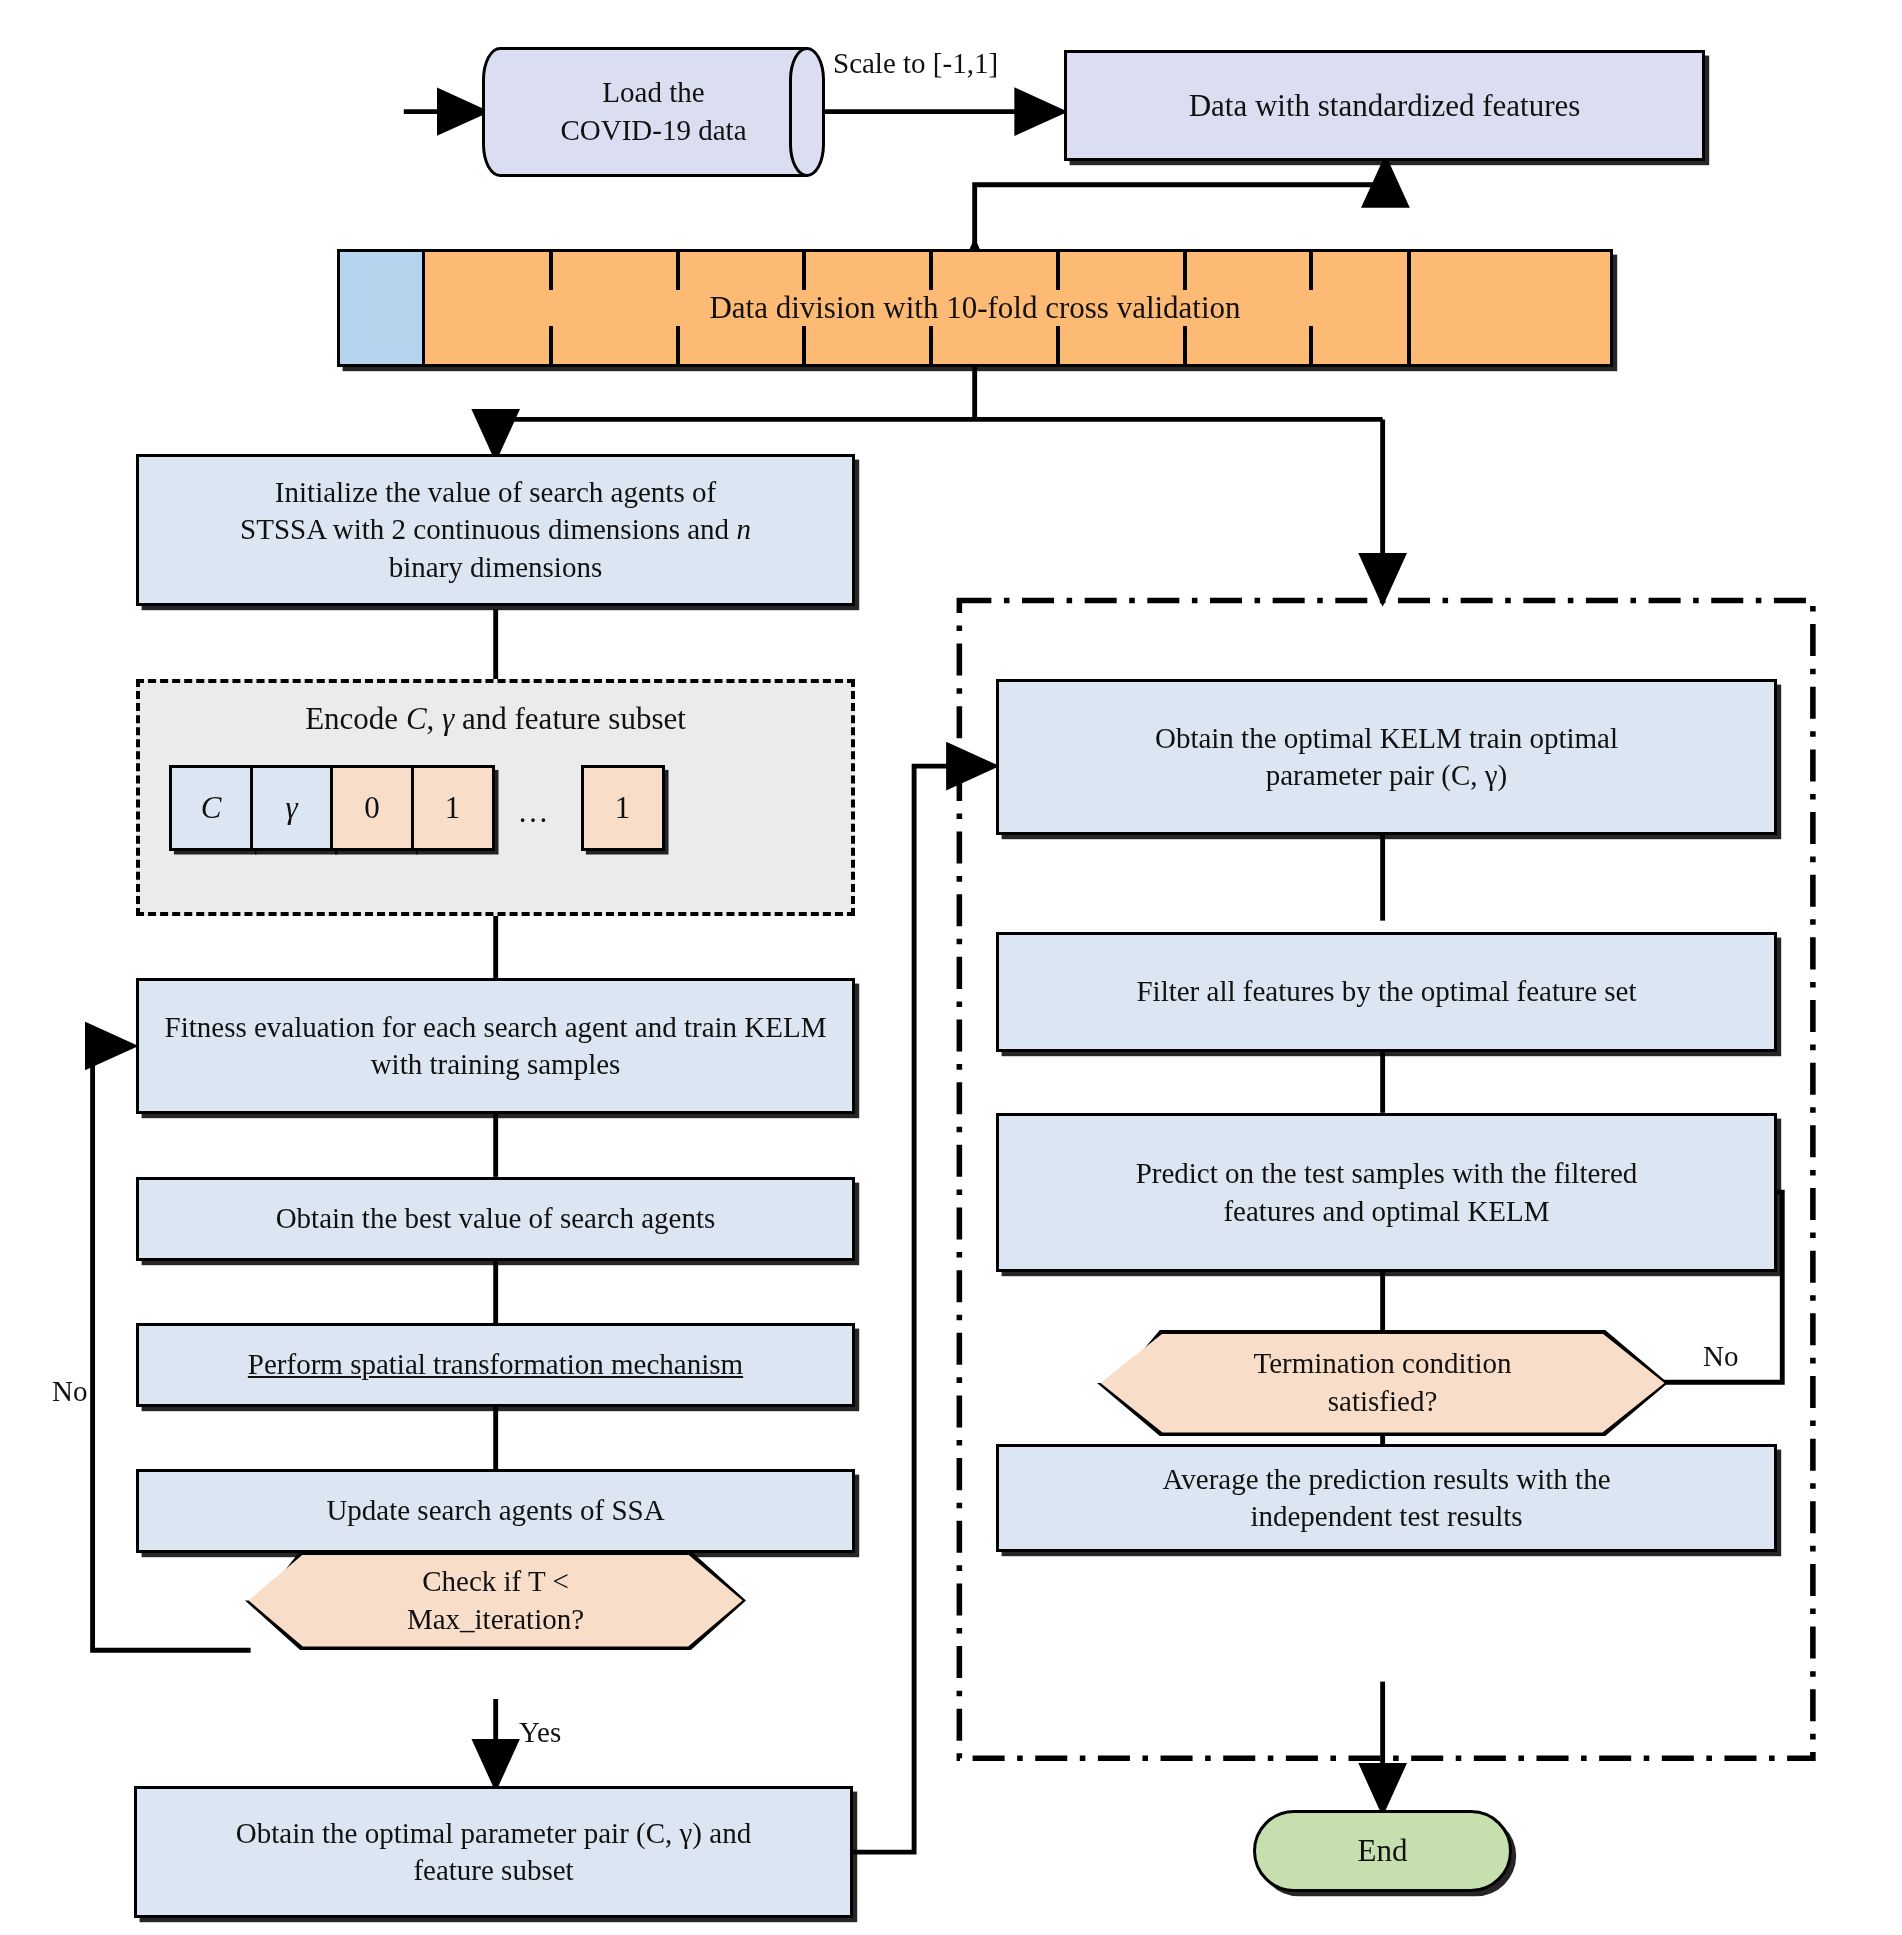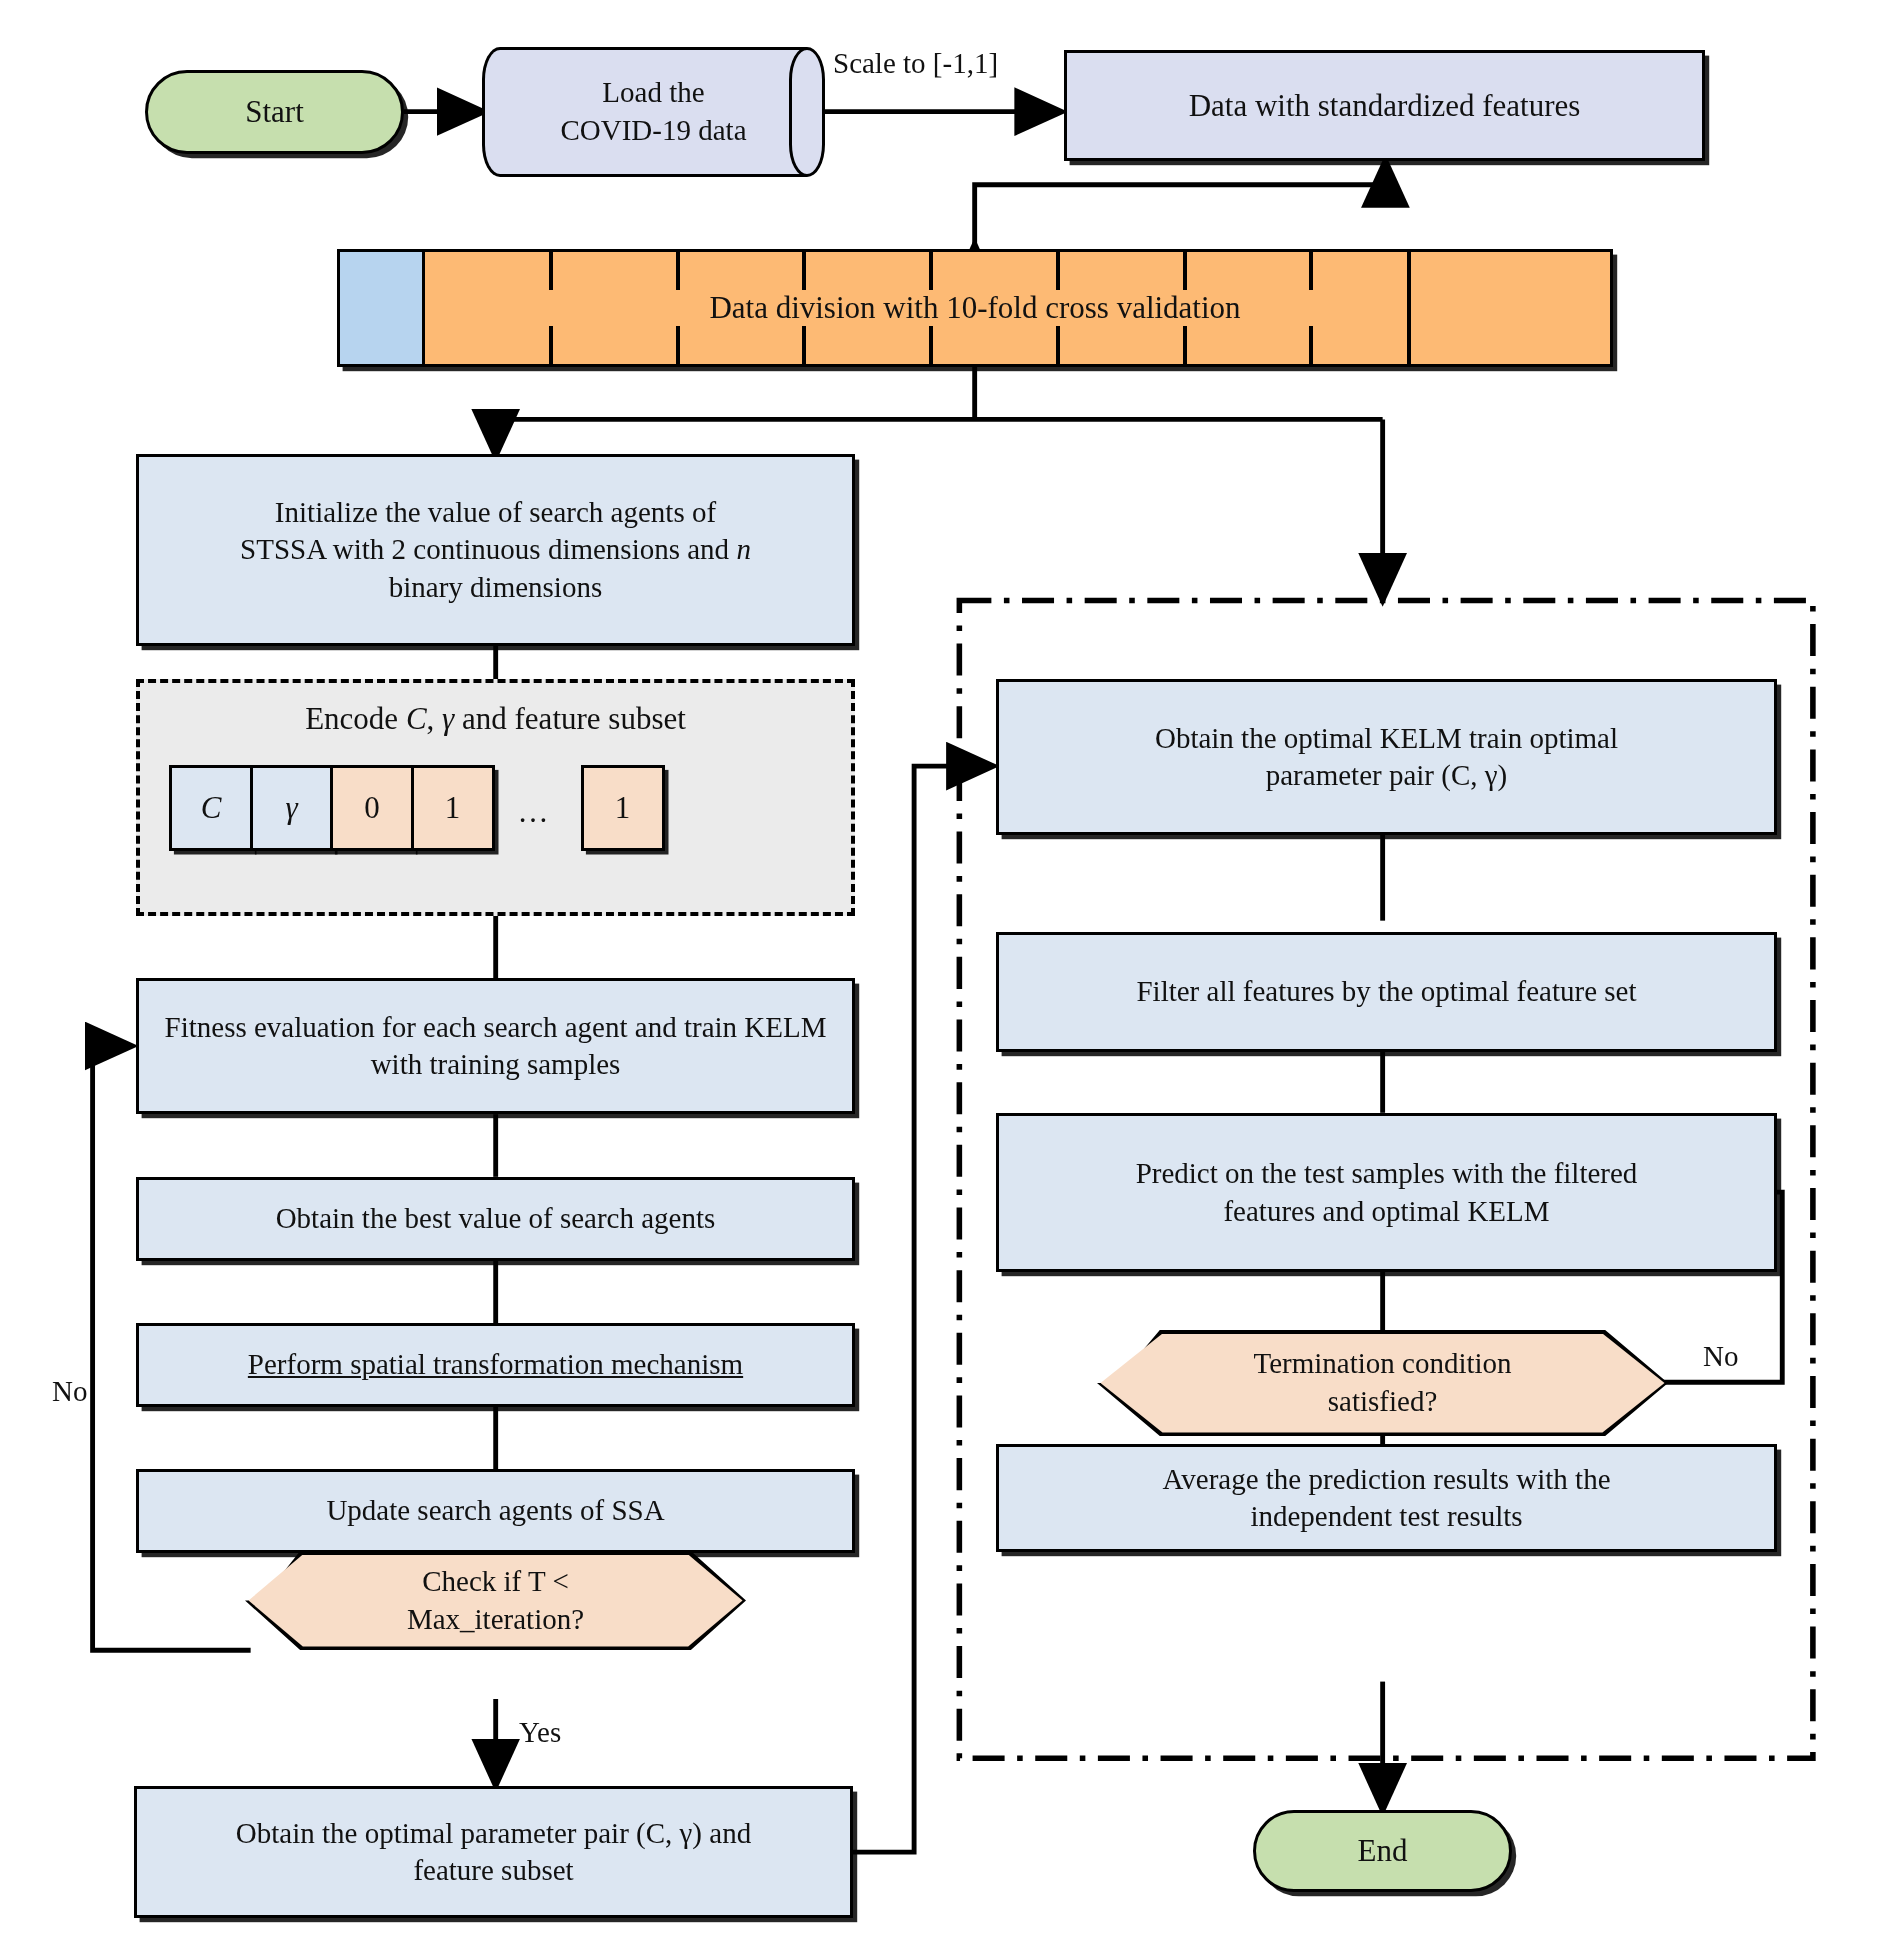--- a/index.html
+++ b/index.html
@@ -120,23 +120,20 @@
       <path d="M2324,1985 L2560,1985 L2560,1712 L2450,1712" marker-end="url(#ah)"></path>
 
       <line x1="1986" y1="2415" x2="1986" y2="2595" marker-end="url(#ah)"></line>
     </g>
   </svg>
 
   <svg style="position:absolute;left:0;top:0;width:1902px;height:1936px;" viewBox="0 0 2732 2780" width="1902" height="1936">
     <rect x="1378" y="862" width="1226" height="1663" fill="none" stroke="#000" stroke-width="8" stroke-dasharray="46 18 8 18"></rect>
   </svg>
 
-  <div class="node terminator" style="left:145px;top:70px;width:259px;height:84px;">
-    <span class="txt f44">Start</span>
-  </div>
 
   <div class="cyl" style="left:482px;top:47px;width:343px;height:130px;">
     <div class="cbody"></div>
     <div class="cleft"></div>
     <div class="cright"></div>
     <div class="ctxt f42">
       <span>Load the<br>COVID-19 data</span>
     </div>
   </div>
 
@@ -159,21 +156,21 @@
     <div class="tick top" style="left:716px;"></div>
     <div class="tick bot" style="left:716px;"></div>
     <div class="tick top" style="left:843px;"></div>
     <div class="tick bot" style="left:843px;"></div>
     <div class="tick top" style="left:969px;"></div>
     <div class="tick bot" style="left:969px;"></div>
     <div class="fulldiv" style="left:1067px;"></div>
     <div class="cvtxt f44">Data division with 10-fold cross validation</div>
   </div>
 
-  <div class="node process" style="left:136px;top:454px;width:719px;height:192px;">
+  <div class="node process" style="left:136px;top:454px;width:719px;height:152px;">
     <span class="txt f42">
       <span>Initialize the value of search agents of</span><br>
       <span>STSSA with 2 continuous dimensions and </span><span class="ital">n</span><br>
       <span>binary dimensions</span>
     </span>
   </div>
 
   <div class="encpanel" style="left:136px;top:679px;width:719px;height:237px;">
     <div class="enctitle f44">
       <span>Encode </span><span class="ital">C</span><span>, </span><span class="ital">γ</span><span> and feature subset</span>

